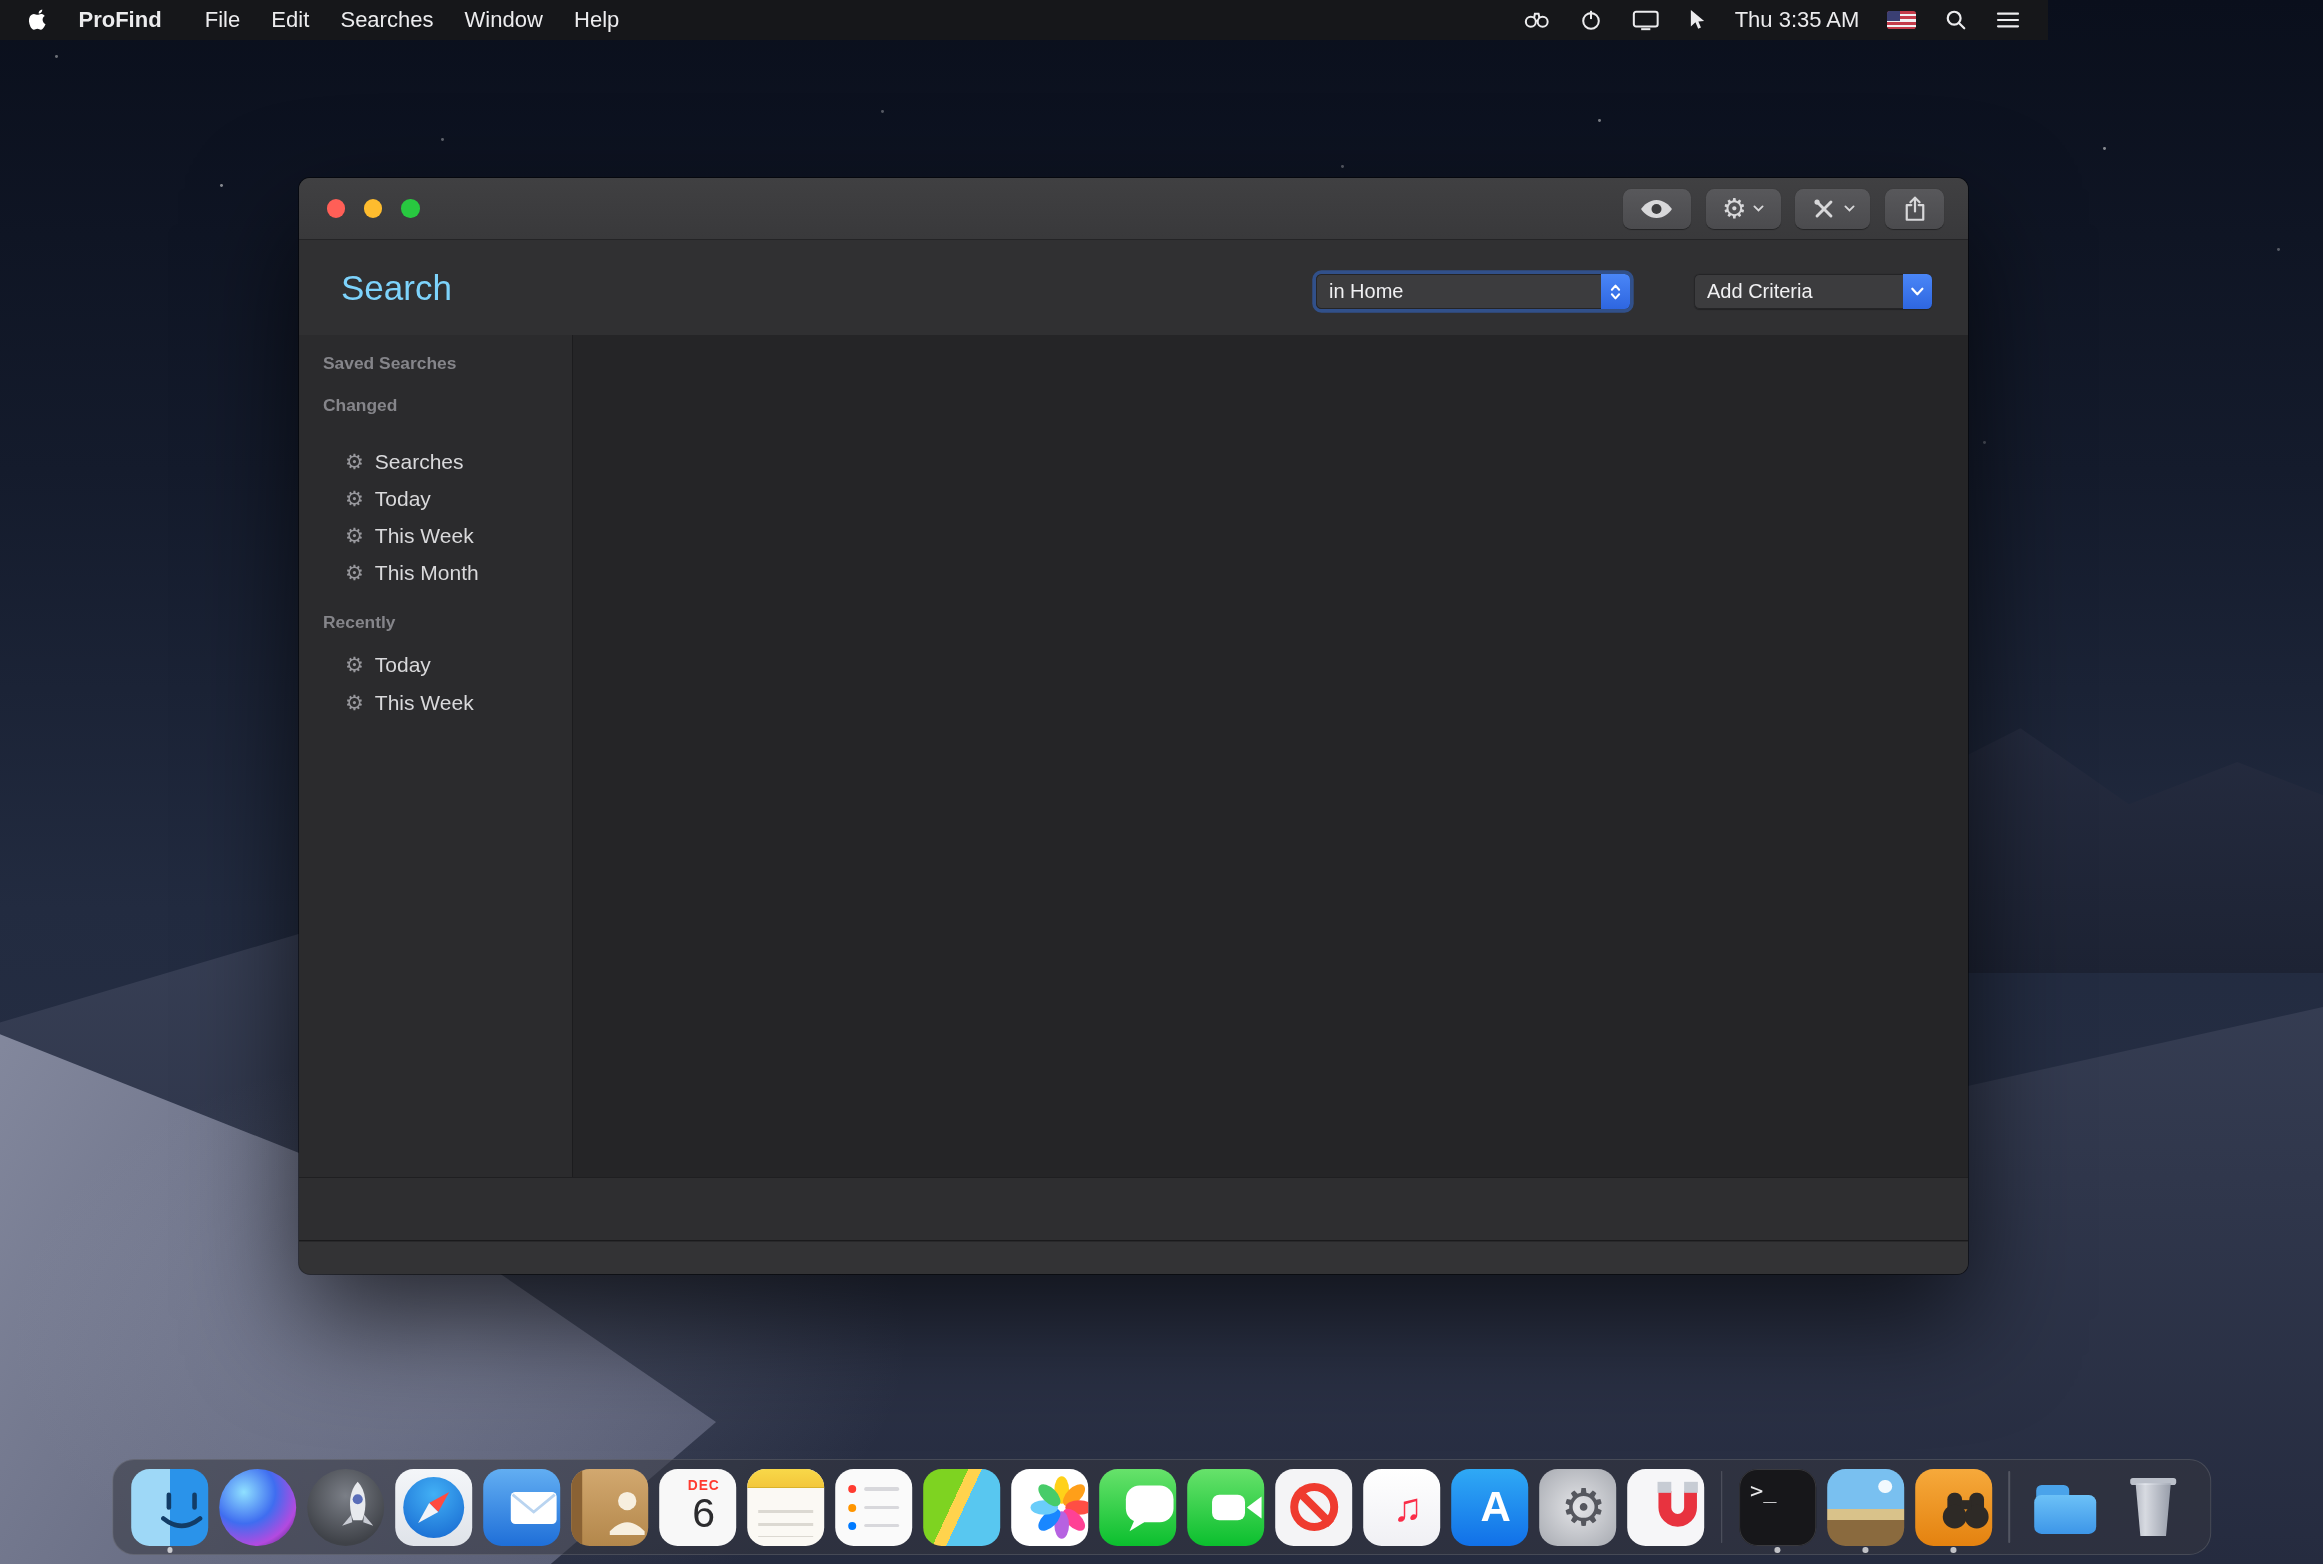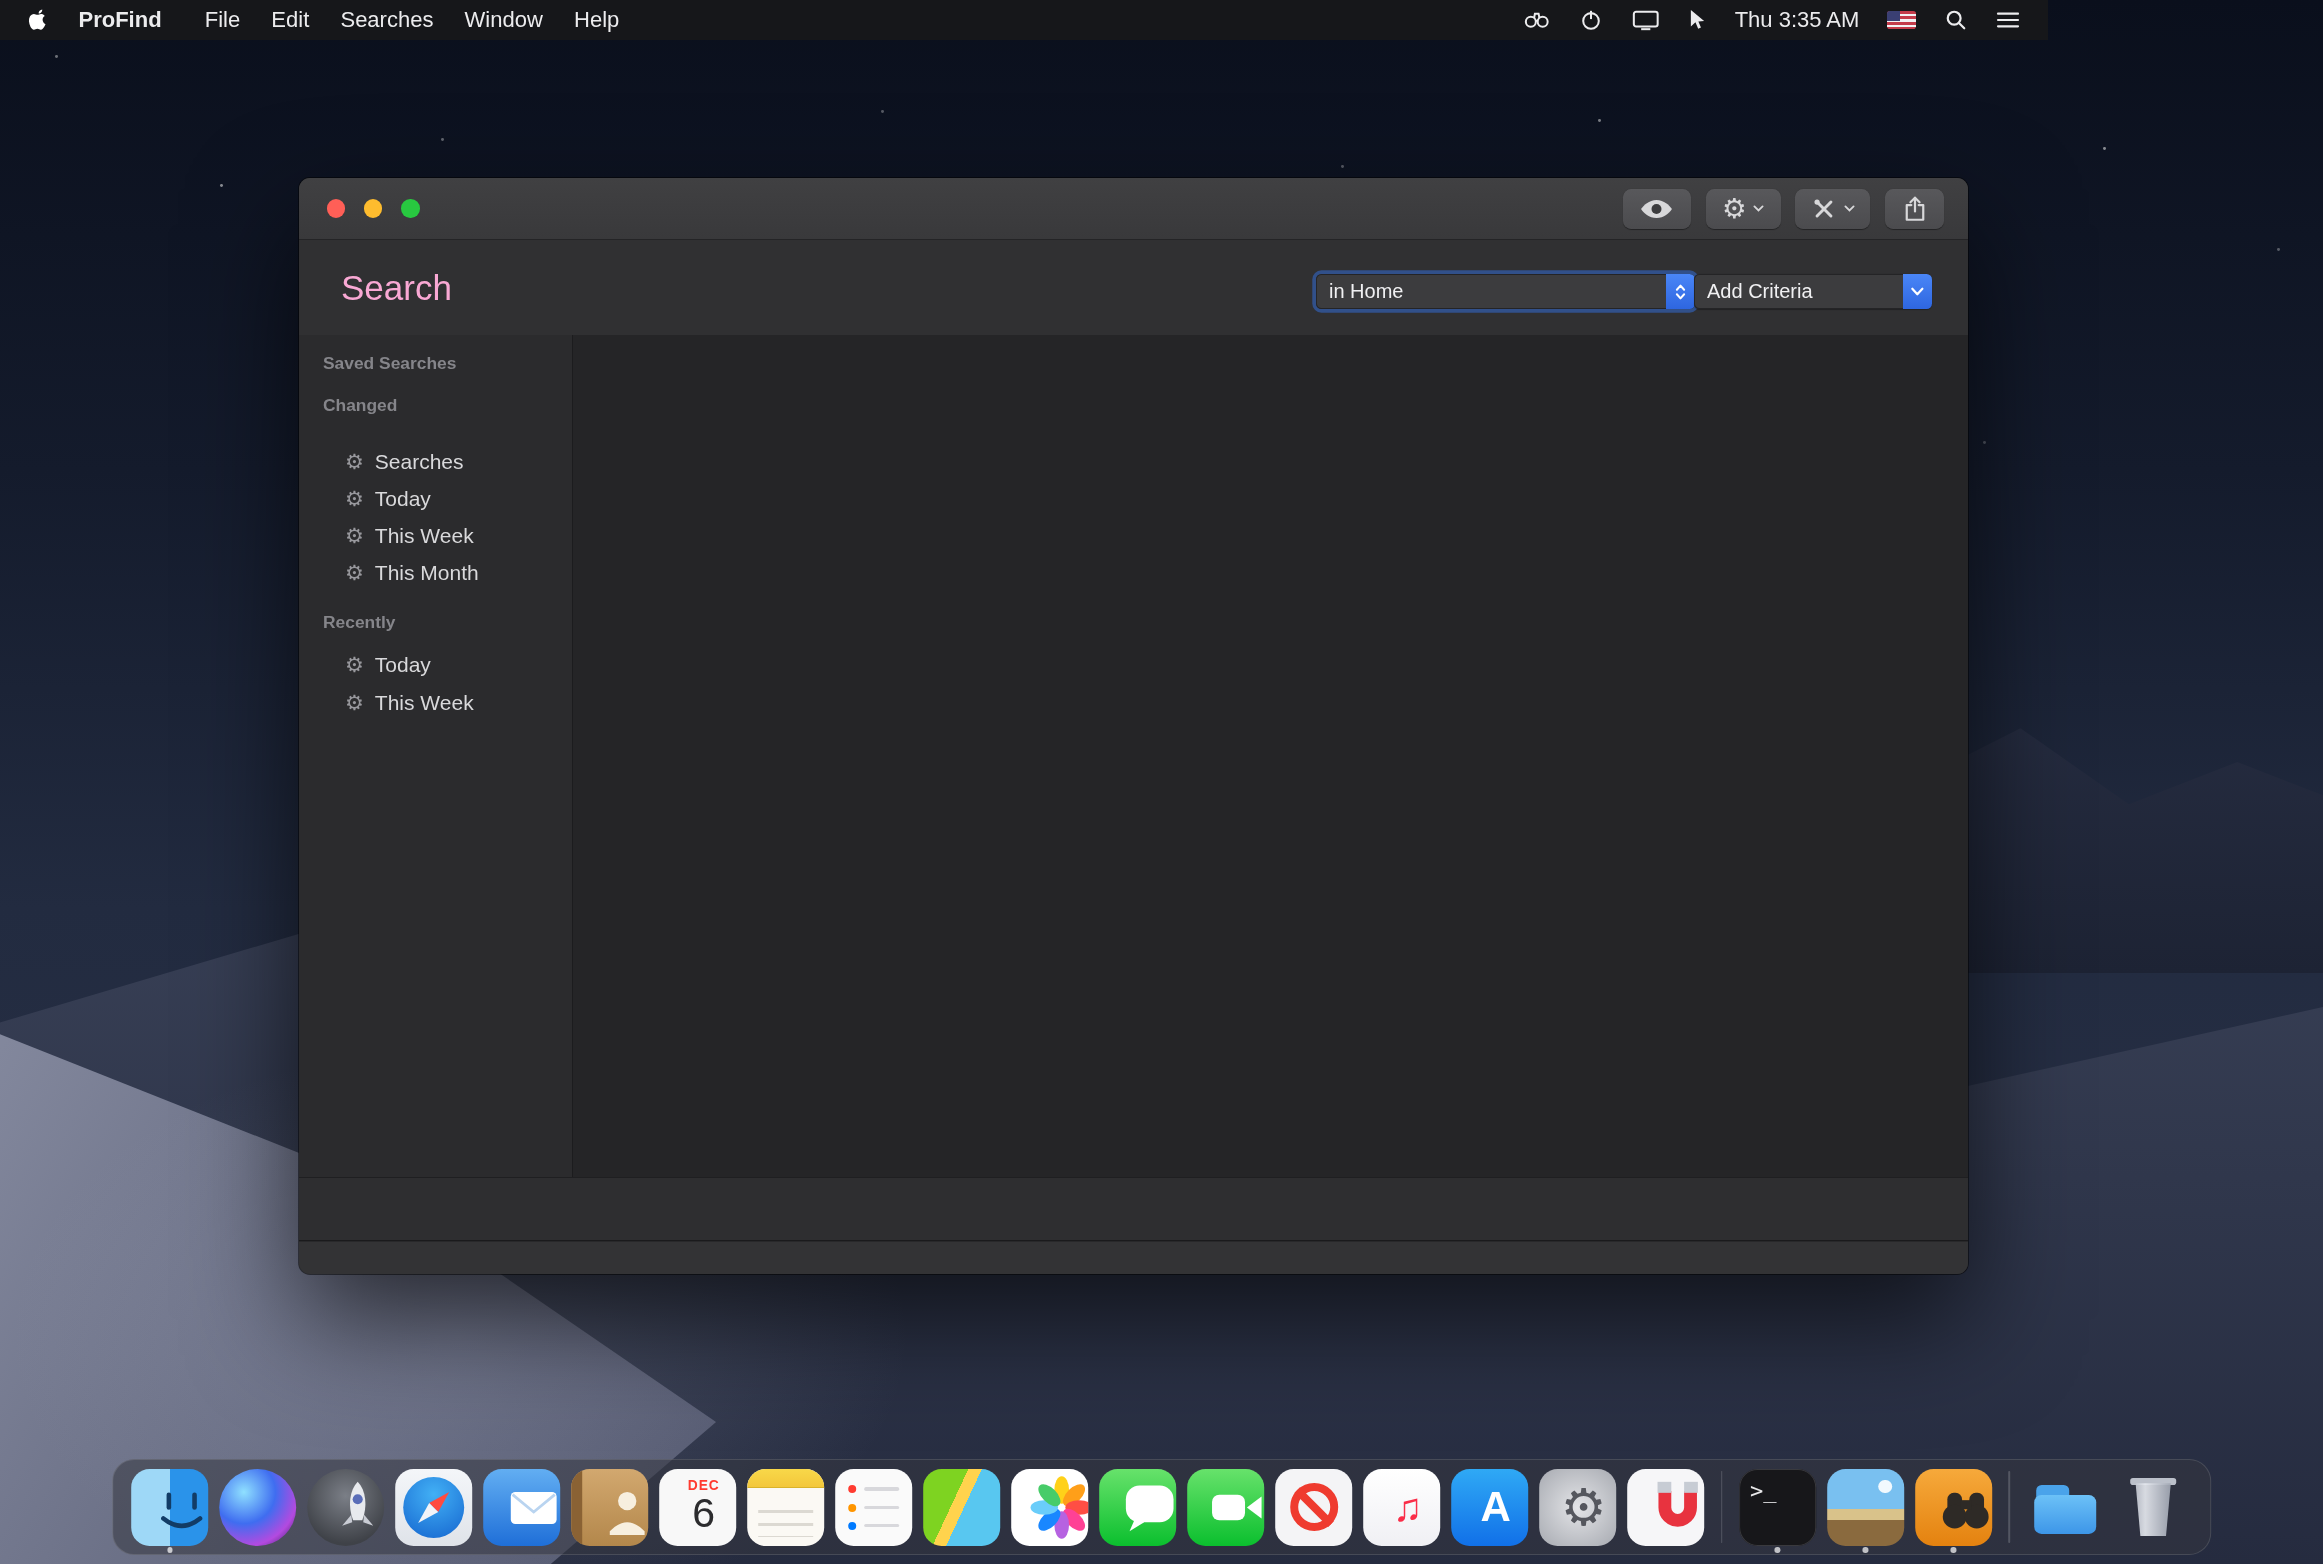--- a/index.html
+++ b/index.html
@@ -65,29 +65,29 @@
   .tb-btn{height:40px;border-radius:8.3px;background:linear-gradient(180deg,#58585b,#4b4b4e);
     box-shadow:0 0.9px 0.9px rgba(0,0,0,.4);display:flex;align-items:center;justify-content:center;gap:6.4px;
     color:#d8d8da;}
   .tb-btn.eye{width:68px;}
   .tb-btn.gear{width:75px;font-size:27.5px;}
   .tb-btn.tools{width:75px;}
   .tb-btn.share{width:59px;}
 
   .header-band{position:absolute;left:0;top:62px;right:0;height:96px;background:#303032;}
   .search-title{position:absolute;left:42px;top:50%;transform:translateY(-50%);
-    font-size:35px;color:#f9a8d4;}
+    font-size:35px;color:#7dd3fc;}
   .popup{position:absolute;height:35px;border-radius:5.5px;background:#3c3c3e;
     box-shadow:inset 0 0 0 0.9px #242426,0 0.9px 0.9px rgba(0,0,0,.3);
     display:flex;align-items:center;color:#f0f0f2;font-size:20px;}
   .popup .label{padding:0 13px;white-space:nowrap;overflow:hidden;flex:1;}
   .popup .cap{width:29px;height:35px;border-radius:0 5.5px 5.5px 0;
     background:linear-gradient(180deg,#4a86f7,#2e66e0);
     display:flex;align-items:center;justify-content:center;}
-  .popup.scope{left:1017px;top:34px;width:379px;box-shadow:inset 0 0 0 0.9px #242426,0 0 0 3.7px rgba(52,120,246,.45);}
+  .popup.scope{left:1017px;top:34px;width:314px;box-shadow:inset 0 0 0 0.9px #242426,0 0 0 3.7px rgba(52,120,246,.45);}
   .popup.criteria{left:1395px;top:34px;width:238px;}
 
   .sidebar{position:absolute;left:0;top:157px;width:273px;bottom:96px;background:#2b2b2d;
     border-right:0.9px solid #1c1c1e;}
   .sb-title,.sb-header{position:absolute;left:24px;font-size:17.4px;font-weight:600;color:#85858a;}
   .sb-title{top:18.4px;}
   .sb-item{position:absolute;left:46px;height:29px;display:flex;align-items:center;gap:11px;
     color:#d9d9db;font-size:21px;}
   .sb-gear{color:#98989d;font-size:21px;line-height:1;}
   .results{position:absolute;left:274px;top:157px;right:0;bottom:96px;background:#252527;}

